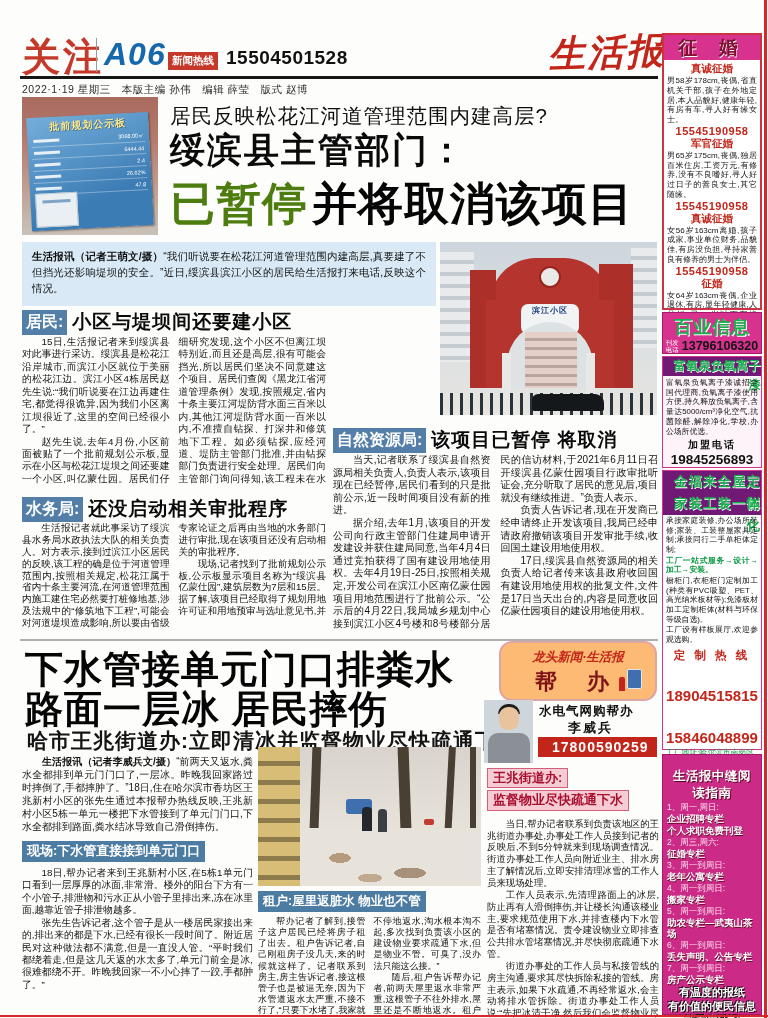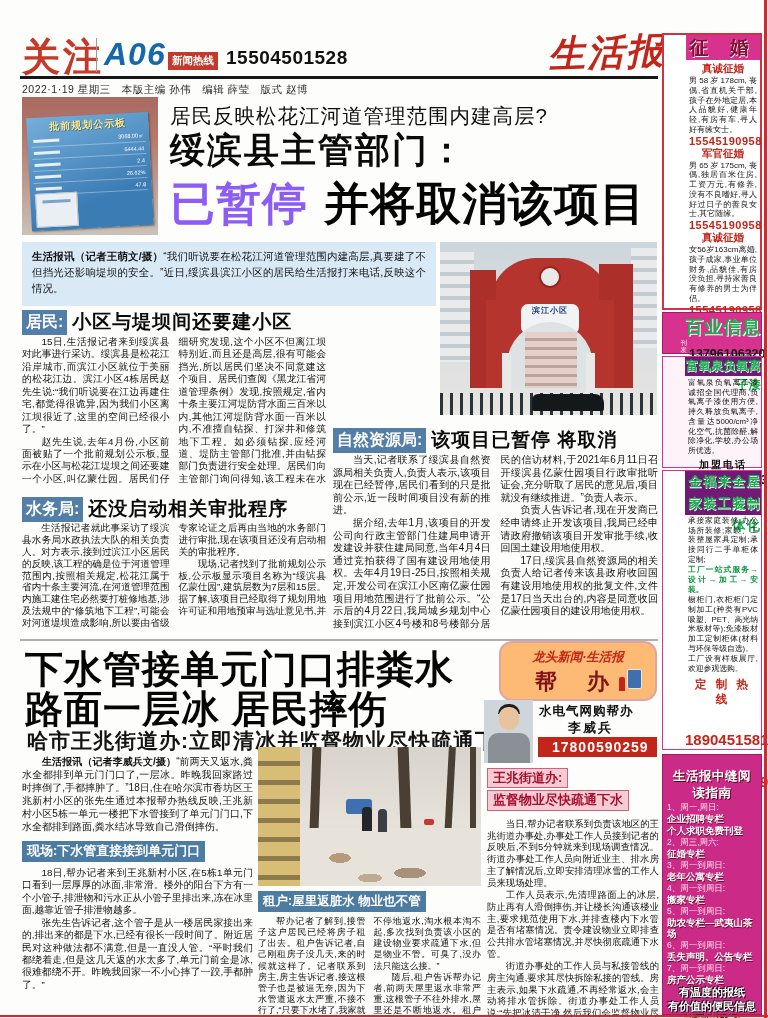--- a/index.html
+++ b/index.html
@@ -22,21 +22,21 @@
   .h-hotbox { left:168px; top:52px; background:#c5392a; color:#fff; font-size:10.5px; font-weight:700; padding:2px 4px; }
   .h-hotnum { left:226px; top:47px; font-size:19px; font-weight:800; letter-spacing:0.5px; }
   .h-logo { left:548px; top:28px; font-family:"DejaVu Serif", serif; font-style:italic; font-weight:900; font-size:37px; color:#c2261a; letter-spacing:2px; transform:rotate(-2deg); }
   .h-rule { left:20px; top:76px; width:638px; height:3px; background:#161616; }
   .h-date { left:22px; top:83px; font-size:10.5px; color:#2b2b2b; letter-spacing:0.5px; }
 
   
   .kicker { left:170px; top:102px; font-size:20.5px; letter-spacing:1px; color:#0d0d0d; }
   .title1 { left:170px; top:127px; font-size:35px; font-weight:800; letter-spacing:2px; color:#0a0a0a; }
   .title2 { left:170px; top:174px; font-size:45px; font-weight:900; letter-spacing:1px; white-space:nowrap; }
-  .title2 .gray { color:#8b5cf6; margin-right:16px; }
+  .title2 .gray { color:#4d7c0f; margin-right:4px; }
   .title2 .black { color:#050505; }
 
   
   .board { left:22px; top:97px; width:136px; height:138px; background:linear-gradient(180deg,#a96a5f 0%,#b57a6c 30%,#c9c2b8 100%); overflow:hidden; }
   .board-inner { position:absolute; left:5%; top:13%; width:90%; height:82%; background:linear-gradient(160deg,#74aeda 0%,#3c7cb5 70%); transform:rotate(-3deg); padding:3px 4px; box-shadow:1px 1px 2px rgba(0,0,0,.4); }
   .board-title { font-size:10px; font-weight:900; color:#ffe98a; text-align:center; letter-spacing:1px; text-shadow:0.5px 0.5px 0 #1d4d77; }
   .board-row { display:flex; justify-content:space-between; align-items:center; border-bottom:1px solid rgba(255,255,255,.35); padding:2.5px 2px; }
   .board-bar { width:26px; height:3px; background:rgba(255,255,255,.85); }
   .board-val { font-size:5.5px; color:#fff; }
   .board-map { position:absolute; left:4%; bottom:3%; width:34%; height:30%; background:#e9eff3; border:1px solid #b9c6cf; }
@@ -112,30 +112,30 @@
   .st-bag { position:absolute; left:166px; top:72px; width:10px; height:6px; background:#c23b30; border-radius:2px; }
   .bmid .tenant-h { margin:5px 0 4px 0; font-size:12.5px; }
   .tenant-cols { columns:2; column-gap:8px; column-fill:auto; height:108px; font-size:9px; line-height:1.24; overflow:hidden; }
   .tenant-cols p { text-indent:2em; text-align:justify; }
 
   .bright { left:487px; top:768px; width:172px; font-size:9.4px; line-height:1.26; }
   .pink-strip { display:inline-block; background:#f6ccd4; border:1px solid #d2607c; color:#a80f2e; font-weight:800; font-size:13px; padding:1px 5px; margin-bottom:2px; }
   .bright .body { margin-top:5px; }
 
   
-  .sb { left:662px; width:100px;padding-left:22px; }
+  .sb { left:662px; width:100px; }
   .zh-box { top:33px; height:277px; border:2px solid #cc3344; background:#fff; }
   .zh-head { height:25px; background:#d6328e; display:flex; align-items:center; justify-content:center; }
   .zh-head span { font-size:19px; font-weight:900; color:#7e1030; letter-spacing:8px; text-shadow:0.5px 0.5px 0 #fff; }
   .zh-body { padding:2px 3px; }
   .ad-h { font-size:10.5px; font-weight:800; color:#c2261a; text-align:center; }
   .ad-b { font-size:8px; line-height:1.22; text-align:justify; color:#151515; }
   .ad-p { font-size:11px; font-weight:800; color:#c2261a; text-align:center; letter-spacing:0.5px; }
   .by-box { top:312px; height:42px; background:#d6328e; border:1px solid #a8186a; padding-top:2px; }
-  .by-title { font-size:18px; font-weight:900; color:#17b04d; text-align:right; letter-spacing:1px; text-shadow:1px 1px 0 #fff; }
+  .by-title { font-size:18px; font-weight:900; color:#17b04d; text-align:center; letter-spacing:1px; text-shadow:1px 1px 0 #fff; }
   .ph-row { display:flex; align-items:center; justify-content:center; gap:2px; }
   .ph-lab { font-size:6.5px; color:#fff; width:14px; line-height:1.15; }
   .ph-num { font-size:12.5px; font-weight:900; color:#141414; }
   .fy-box { top:356px; height:112px; border:1px solid #d6328e; background:#fdf3f8; }
   .mg-title { background:#701a75; color:#17b04d; font-weight:900; text-align:right; text-shadow:0.5px 0.5px 0 #fff; }
   .fy-title { height:19px; line-height:19px; font-size:12.5px; }
   .fy-body { font-size:7.8px; line-height:1.25; padding:2px 3px; text-align:justify; }
   .fy-lab { font-size:10px; font-weight:800; text-align:center; letter-spacing:2px; }
   .fy-phone { font-size:13.5px; font-weight:800; text-align:center; }
   .jf-box { top:470px; height:280px; border:1px solid #d6328e; background:#fff; }

